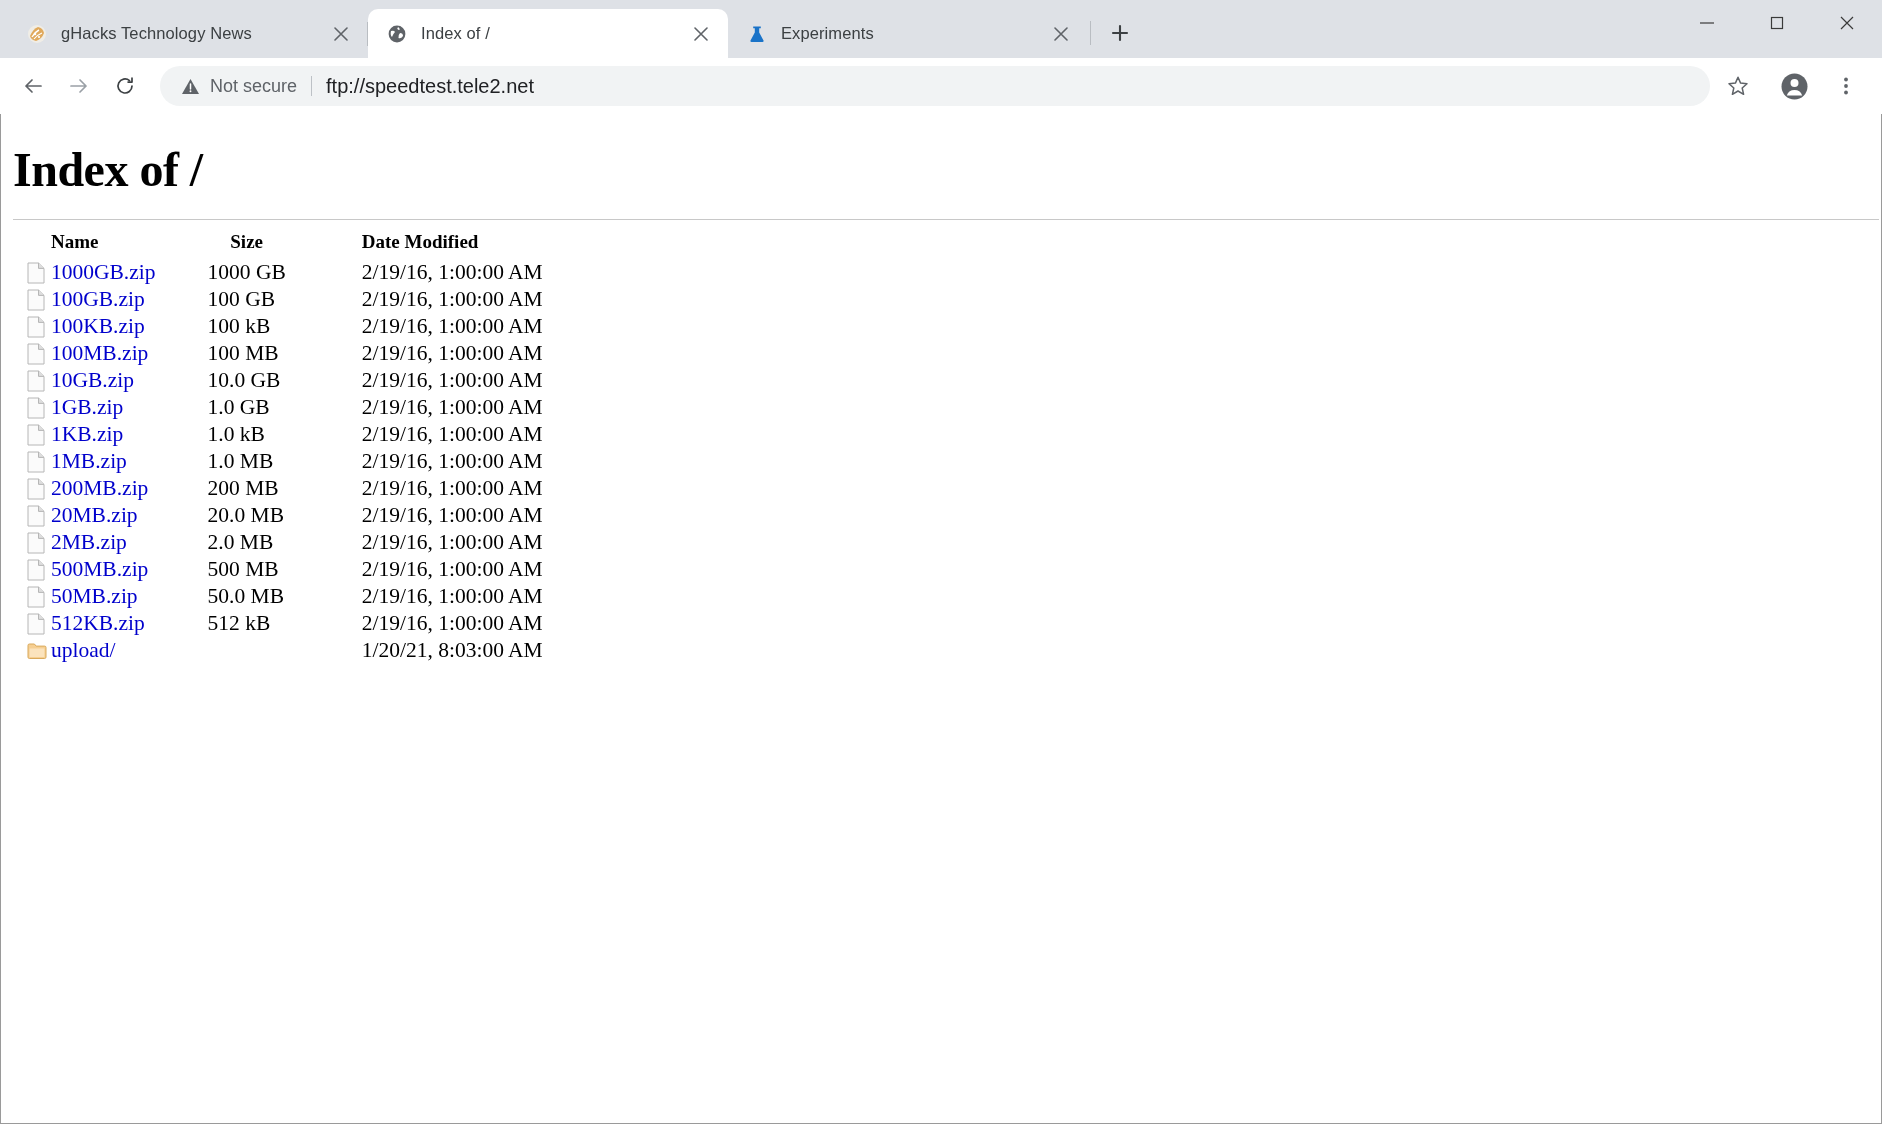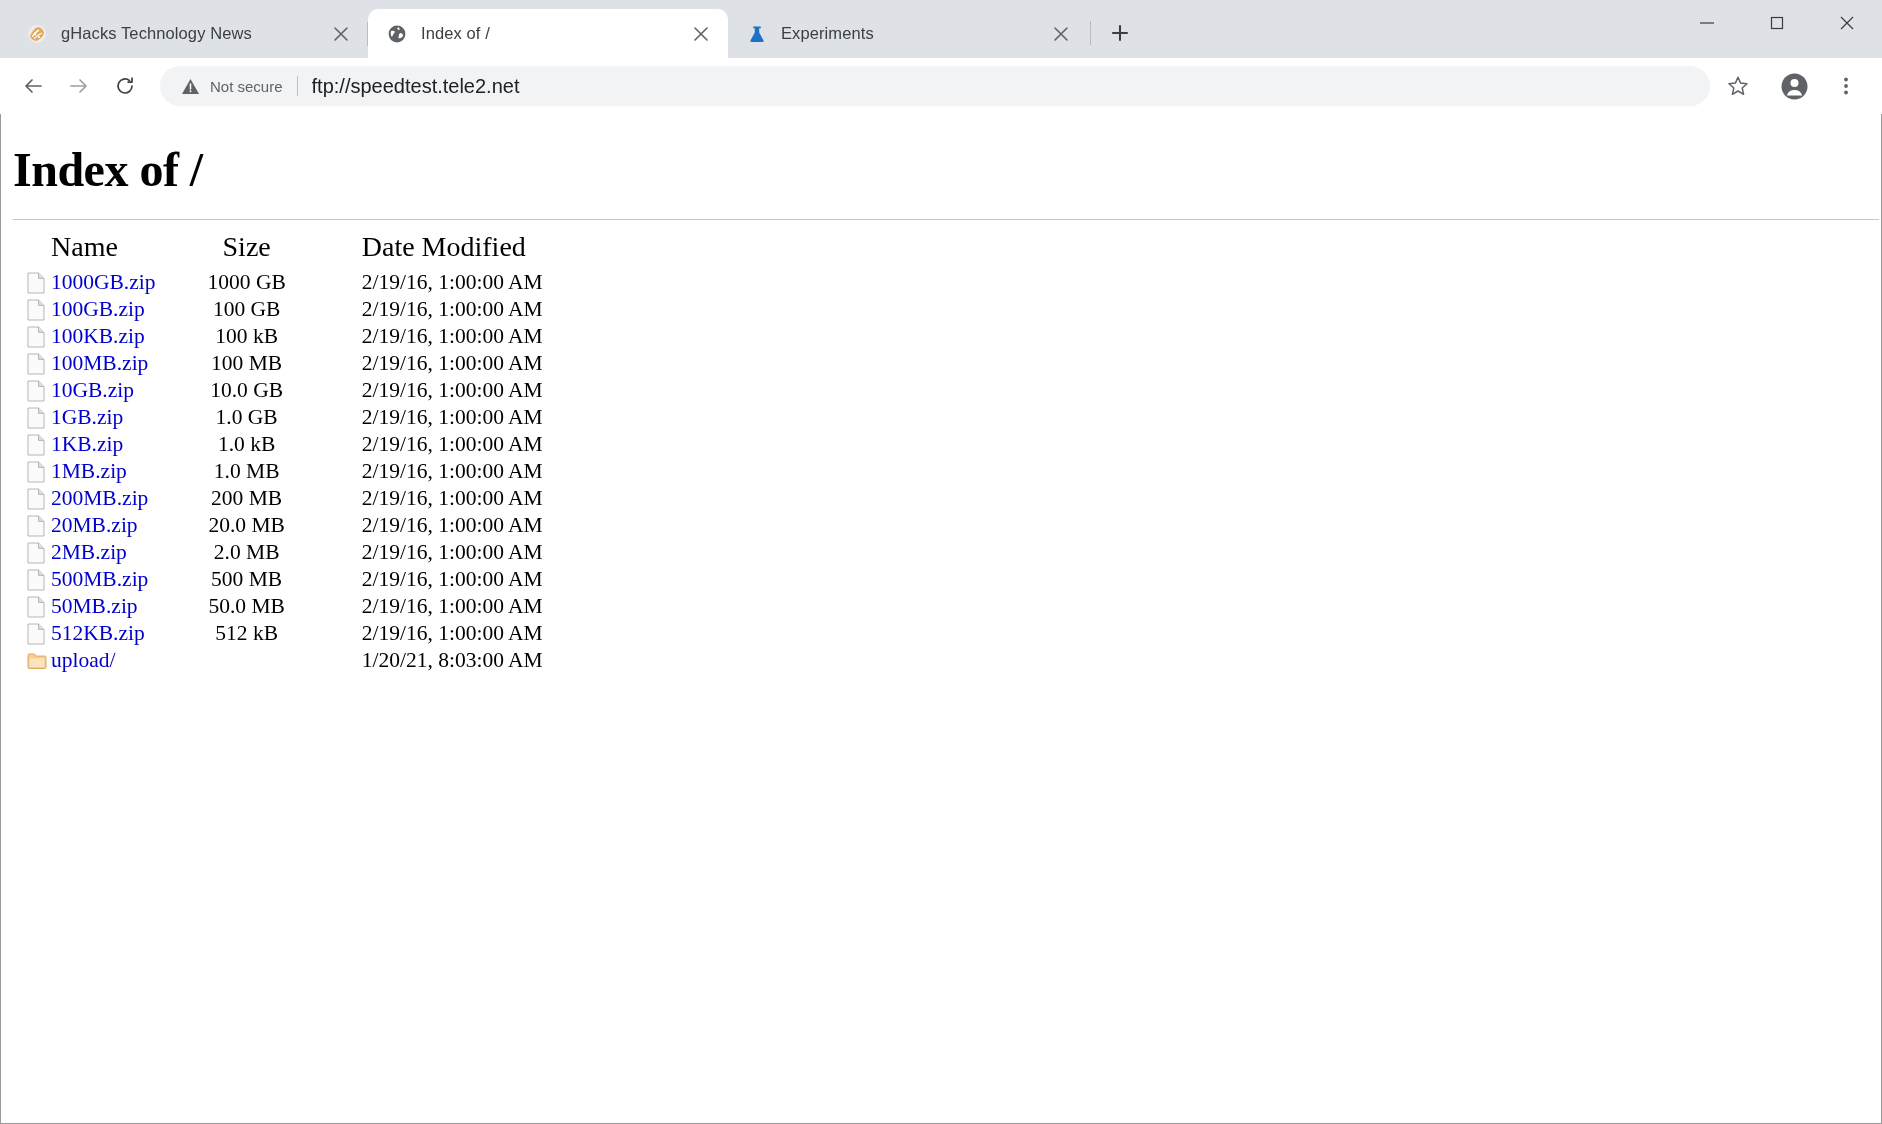--- a/index.html
+++ b/index.html
@@ -157,21 +157,21 @@
   .security-icon {
     width: 20px;
     height: 20px;
     flex: none;
     display: flex;
     align-items: center;
     justify-content: center;
     margin-right: 10px;
   }
   .security-text {
-    font-size: 15px;
+    font-size: 18px;
     color: #5f6368;
     white-space: nowrap;
     flex: none;
   }
   .omni-divider {
     width: 1px;
     height: 20px;
     background: #bdc1c6;
     margin: 0 14px;
     flex: none;
@@ -224,30 +224,30 @@
     margin: 0 2px 10px 0;
   }
 
   table.listing {
     border-collapse: collapse;
     font-family: "Liberation Serif", serif;
     font-size: 21.5px;
     color: #000000;
   }
   table.listing th {
-    font-weight: normal;
+    font-weight: bold;
     padding: 1px 0 6px 0;
-    font-size: 28px;
+    font-size: 19px;
   }
   table.listing td { padding: 1px 0; white-space: nowrap; }
 
   .col-icon { width: 38px; }
   .col-name { text-align: left; padding-right: 52px !important; }
   th.col-name { padding-left: 2px; }
-  .col-size { text-align: center; padding-right: 76px !important; }
+  .col-size { text-align: left; padding-right: 76px !important; }
   th.col-size { text-align: center; padding-right: 76px !important; margin-top: 48px; }
   .col-date { text-align: left; }
 
   .file-link {
     color: #0000cc;
     text-decoration: none;
   }
 
   .icon-cell {
     width: 38px;

